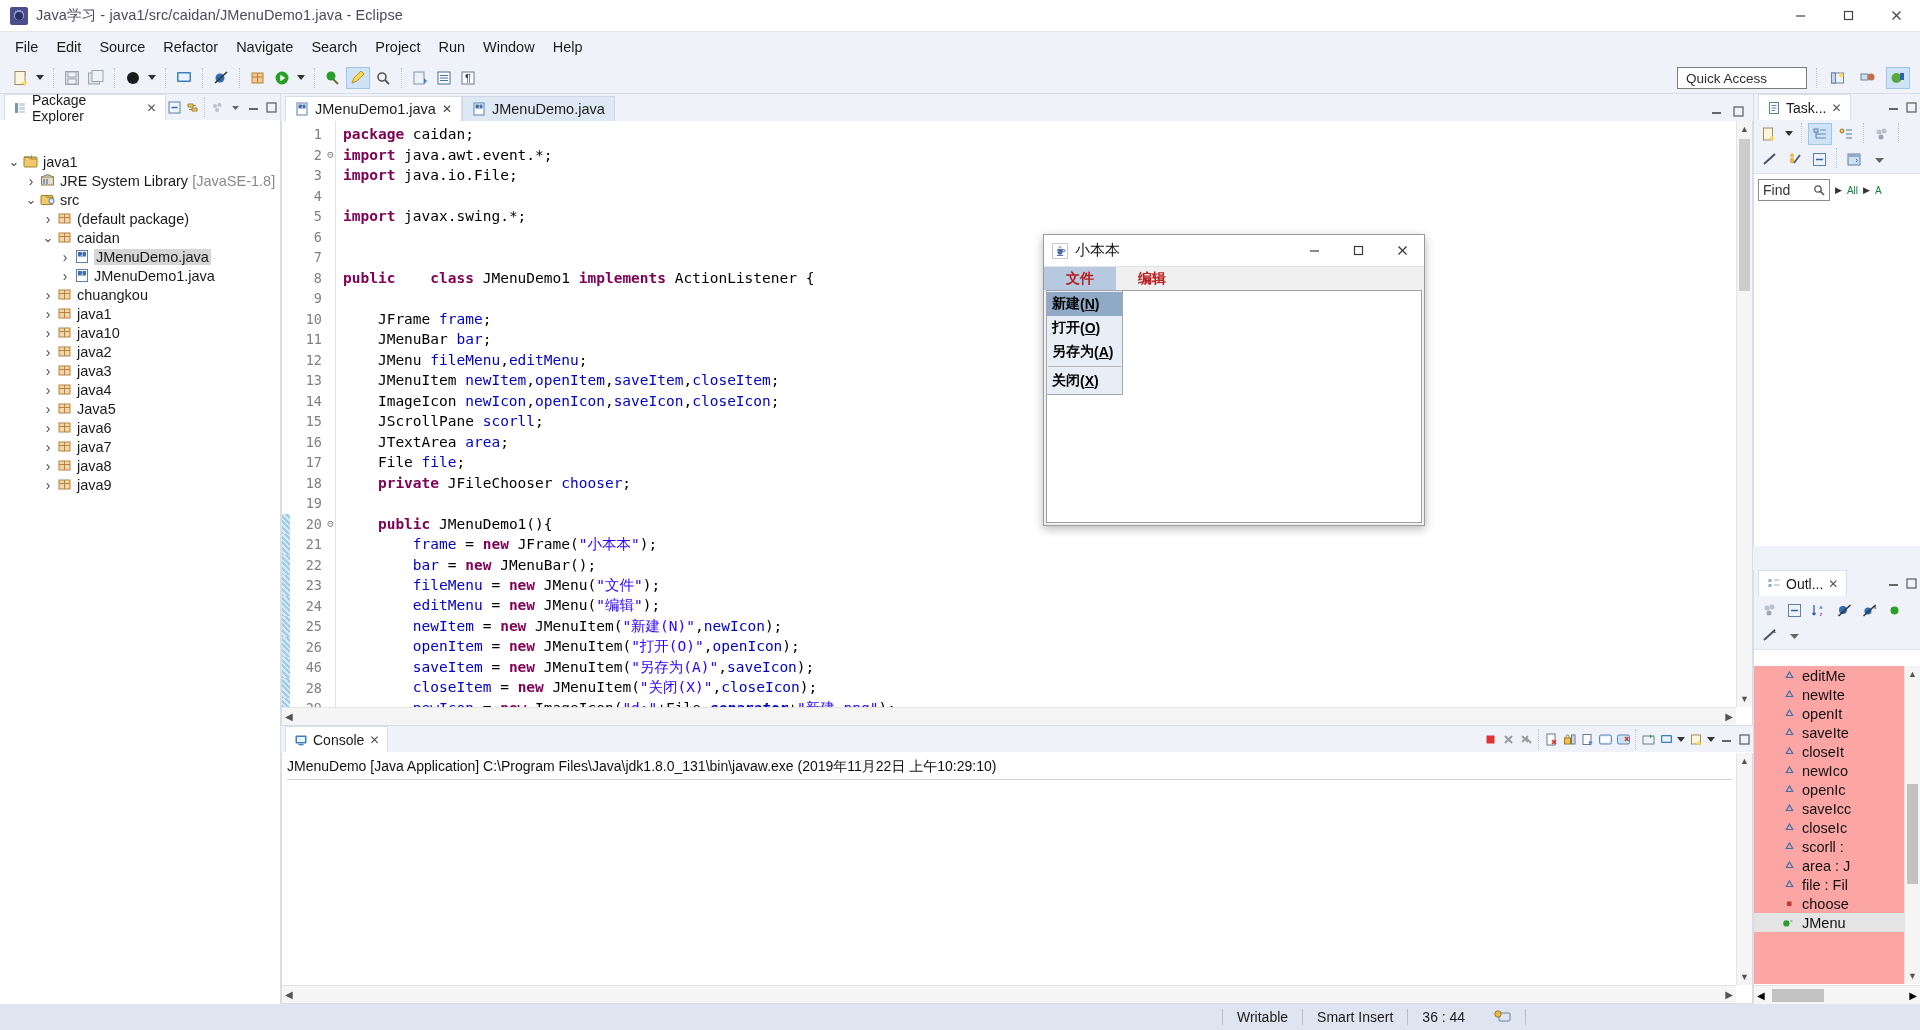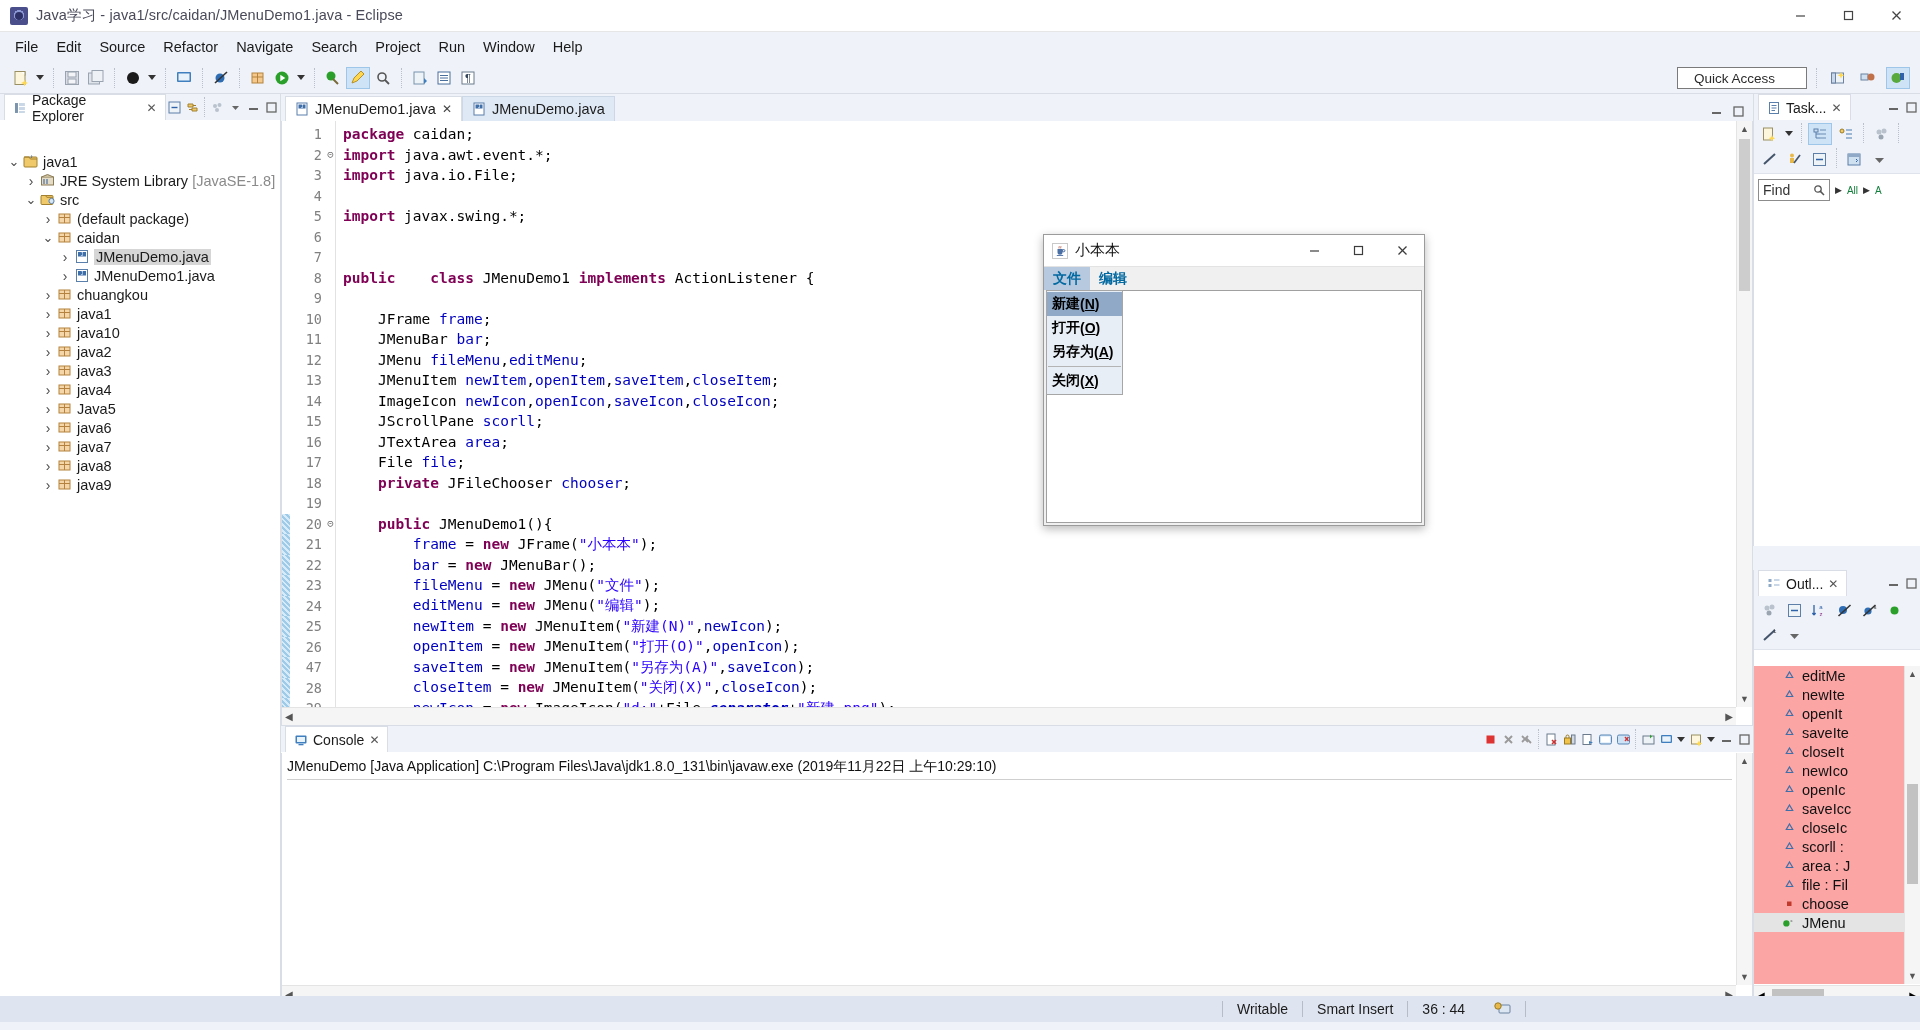--- a/index.html
+++ b/index.html
@@ -54,21 +54,21 @@
   .caret { width: 12px; height: 20px; display:flex; align-items:center; justify-content:center; }
   .caret::after {
     content:""; border-left: 4px solid transparent; border-right: 4px solid transparent;
     border-top: 5px solid #333;
   }
   .quickaccess {
     margin-left: auto; display: flex; align-items: center; gap: 6px; padding-right: 4px;
   }
   .qa-box {
     border: 1px solid #7a7a7a; background: #fff; font-size: 13.5px; color: #2b2b2b;
-    padding: 2px 16px; width: 130px; height: 22px; line-height: 17px;
+    padding: 2px 8px; width: 130px; height: 22px; line-height: 17px;
   }
   .persp-btn { width: 24px; height: 22px; display:flex; align-items:center; justify-content:center; }
   .persp-btn.active { background: #cfe3f7; border: 1px solid #9ec6e8; }
 
   
   .body { position: absolute; left: 0; top: 94px; right: 0; bottom: 26px; }
 
   .panel { position: absolute; background: #fff; }
   .panel-head {
     height: 26px; display: flex; align-items: center; background: #eff3f9;
@@ -141,21 +141,21 @@
     background: #f0f0f0; border: 1px solid #9b9b9b; box-shadow: 0 3px 9px rgba(0,0,0,.28); z-index: 40;
   }
   .swing-title { height: 32px; background: #fff; display: flex; align-items: center; padding-left: 8px;
                  border-bottom: 1px solid #e3e3e3; }
   .java-ico { width: 16px; height: 16px; margin-right: 7px; background:#fff; border:1px solid #c9c9c9;
               display:flex; align-items:center; justify-content:center;}
   .swing-title .t { font-size: 15px; color: #111; }
   .swing-wbtns { margin-left: auto; display: flex; }
   .swing-wb { width: 44px; height: 32px; display: flex; align-items: center; justify-content: center; color: #3c3c3c; }
   .swing-menubar { height: 23px; background: #f0f0f0; display: flex; align-items: stretch; }
-  .smenu { padding: 0 9px; display: flex; align-items: center; font-size: 14px; font-weight: bold; color: #0369a1; }
+  .smenu { padding: 0 22px; display: flex; align-items: center; font-size: 14px; font-weight: bold; color: #b91c1c; }
   .smenu.open { background: #b6c9df; }
   .swing-content { position:absolute; left: 2px; right: 2px; top: 55px; bottom: 2px; background: #fff; border: 1px solid #a0a0a0;}
   .spopup {
     position: absolute; left: 2px; top: 55px; width: 77px; background: #e8eef5;
     border: 1px solid #a6a6a6; z-index: 5; padding: 1px 0;
   }
   .sitem { height: 24px; display: flex; align-items: center; padding: 0 5px; font-size: 14px; font-weight: bold; color: #000; }
   .sitem.hl { background: #8fa9c7; }
   .sitem u { text-decoration: underline; }
   .ssep { height: 1px; background: #b4b4b4; margin: 2px 1px; }
@@ -189,21 +189,21 @@
   .o-ico { width: 14px; height: 14px; margin-right: 6px; flex: none; display:flex; align-items:center; justify-content:center;}
   .o-text { color: #111; }
   .ovscroll { position: absolute; right: 0; top: 96px; bottom: 20px; width: 16px; background: #f5f5f5; border-left: 1px solid #e4e4e4; }
   .ovs-thumb { position: absolute; left: 2px; right: 2px; top: 118px; height: 100px; background: #c2c2c2; }
   .ohscroll { position: absolute; left: 0; right: 0; bottom: 0; height: 19px; background:#f5f5f5;
               border-top: 1px solid #e4e4e4; display:flex; align-items:center; justify-content: space-between; padding: 0 3px; font-size: 10px;}
   .oh-thumb { position:absolute; left: 18px; width: 52px; top: 3px; height: 13px; background: #c2c2c2; }
 
   
   .statusbar {
-    position: absolute; left: 0; right: 0; bottom: 8px; height: 26px; background: #dfe5f0;
+    position: absolute; left: 0; right: 0; bottom: 0; height: 26px; background: #dfe5f0;
     display: flex; align-items: center; font-size: 14px; color: #1b1b1b;
   }
   .sb-sep { width: 1px; height: 16px; background: #b6bdc9; margin: 0 0px; }
   .sb-cell { padding: 0 14px; }
   .sb-left { width: 1222px; }
 </style>
 </head>
 <body>
 
 <div class="app">
@@ -720,21 +720,21 @@
             <div class="cline"><span class="lnum">22</span><span class="fold"></span><span class="ctext"><span>        </span><span class="fld">bar</span><span> = </span><span class="kw">new</span><span> JMenuBar();</span></span></div>
             <div class="changebar" style="top: 451px; height: 20.5px;"></div>
             <div class="cline"><span class="lnum">23</span><span class="fold"></span><span class="ctext"><span>        </span><span class="fld">fileMenu</span><span> = </span><span class="kw">new</span><span> JMenu(</span><span class="str">"文件"</span><span>);</span></span></div>
             <div class="changebar" style="top: 471.5px; height: 20.5px;"></div>
             <div class="cline"><span class="lnum">24</span><span class="fold"></span><span class="ctext"><span>        </span><span class="fld">editMenu</span><span> = </span><span class="kw">new</span><span> JMenu(</span><span class="str">"编辑"</span><span>);</span></span></div>
             <div class="changebar" style="top: 492px; height: 20.5px;"></div>
             <div class="cline"><span class="lnum">25</span><span class="fold"></span><span class="ctext"><span>        </span><span class="fld">newItem</span><span> = </span><span class="kw">new</span><span> JMenuItem(</span><span class="str">"新建(N)"</span><span>,</span><span class="fld">newIcon</span><span>);</span></span></div>
             <div class="changebar" style="top: 512.5px; height: 20.5px;"></div>
             <div class="cline"><span class="lnum">26</span><span class="fold"></span><span class="ctext"><span>        </span><span class="fld">openItem</span><span> = </span><span class="kw">new</span><span> JMenuItem(</span><span class="str">"打开(O)"</span><span>,</span><span class="fld">openIcon</span><span>);</span></span></div>
             <div class="changebar" style="top: 533px; height: 20.5px;"></div>
-            <div class="cline"><span class="lnum">47</span><span class="fold"></span><span class="ctext"><span>        </span><span class="fld">saveItem</span><span> = </span><span class="kw">new</span><span> JMenuItem(</span><span class="str">"另存为(A)"</span><span>,</span><span class="fld">saveIcon</span><span>);</span></span></div>
+            <div class="cline"><span class="lnum">46</span><span class="fold"></span><span class="ctext"><span>        </span><span class="fld">saveItem</span><span> = </span><span class="kw">new</span><span> JMenuItem(</span><span class="str">"另存为(A)"</span><span>,</span><span class="fld">saveIcon</span><span>);</span></span></div>
             <div class="changebar" style="top: 553.5px; height: 20.5px;"></div>
             <div class="cline"><span class="lnum">28</span><span class="fold"></span><span class="ctext"><span>        </span><span class="fld">closeItem</span><span> = </span><span class="kw">new</span><span> JMenuItem(</span><span class="str">"关闭(X)"</span><span>,</span><span class="fld">closeIcon</span><span>);</span></span></div>
             <div class="changebar" style="top: 574px; height: 20.5px;"></div>
             <div class="cline"><span class="lnum">29</span><span class="fold"></span><span class="ctext"><span>        </span><span class="fld">newIcon</span><span> = </span><span class="kw">new</span><span> ImageIcon(</span><span class="str">"d:"</span><span>+File.</span><span class="sfld">separator</span><span>+</span><span class="str">"新建.png"</span><span>);</span></span></div>
           </div>
         <div class="vscroll">
           <div class="vs-up">▲</div>
           <div class="vs-thumb"></div>
           <div style="position:absolute;bottom:0;left:0;right:0;" class="vs-down">▼</div>
         </div>

